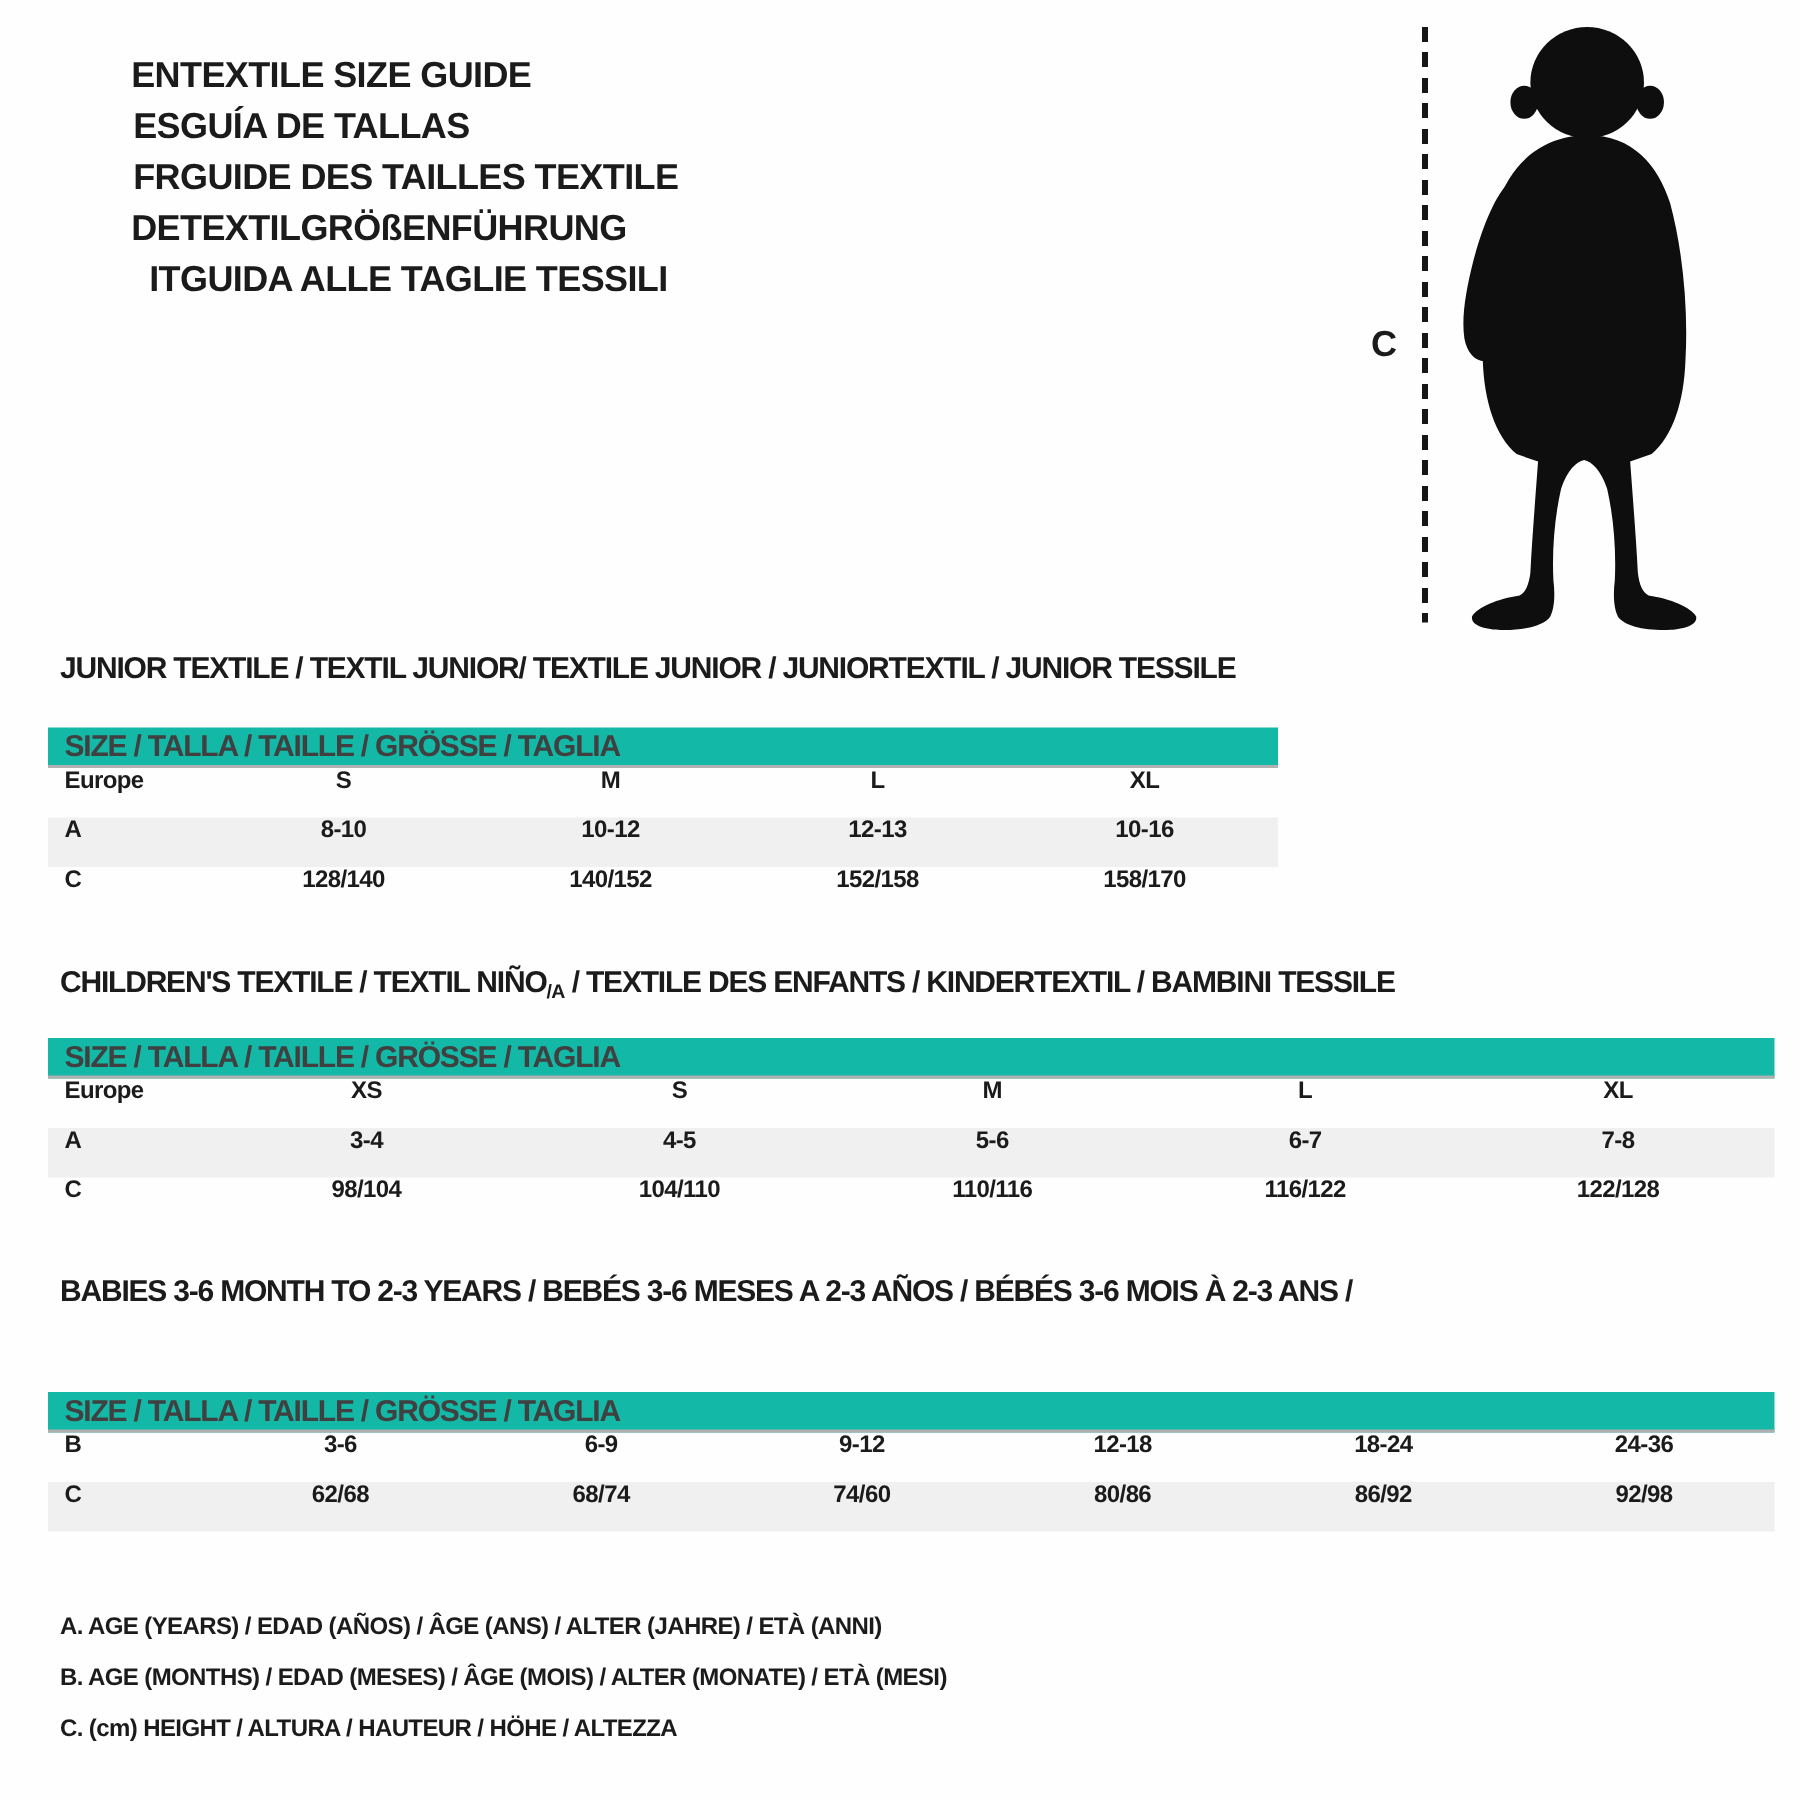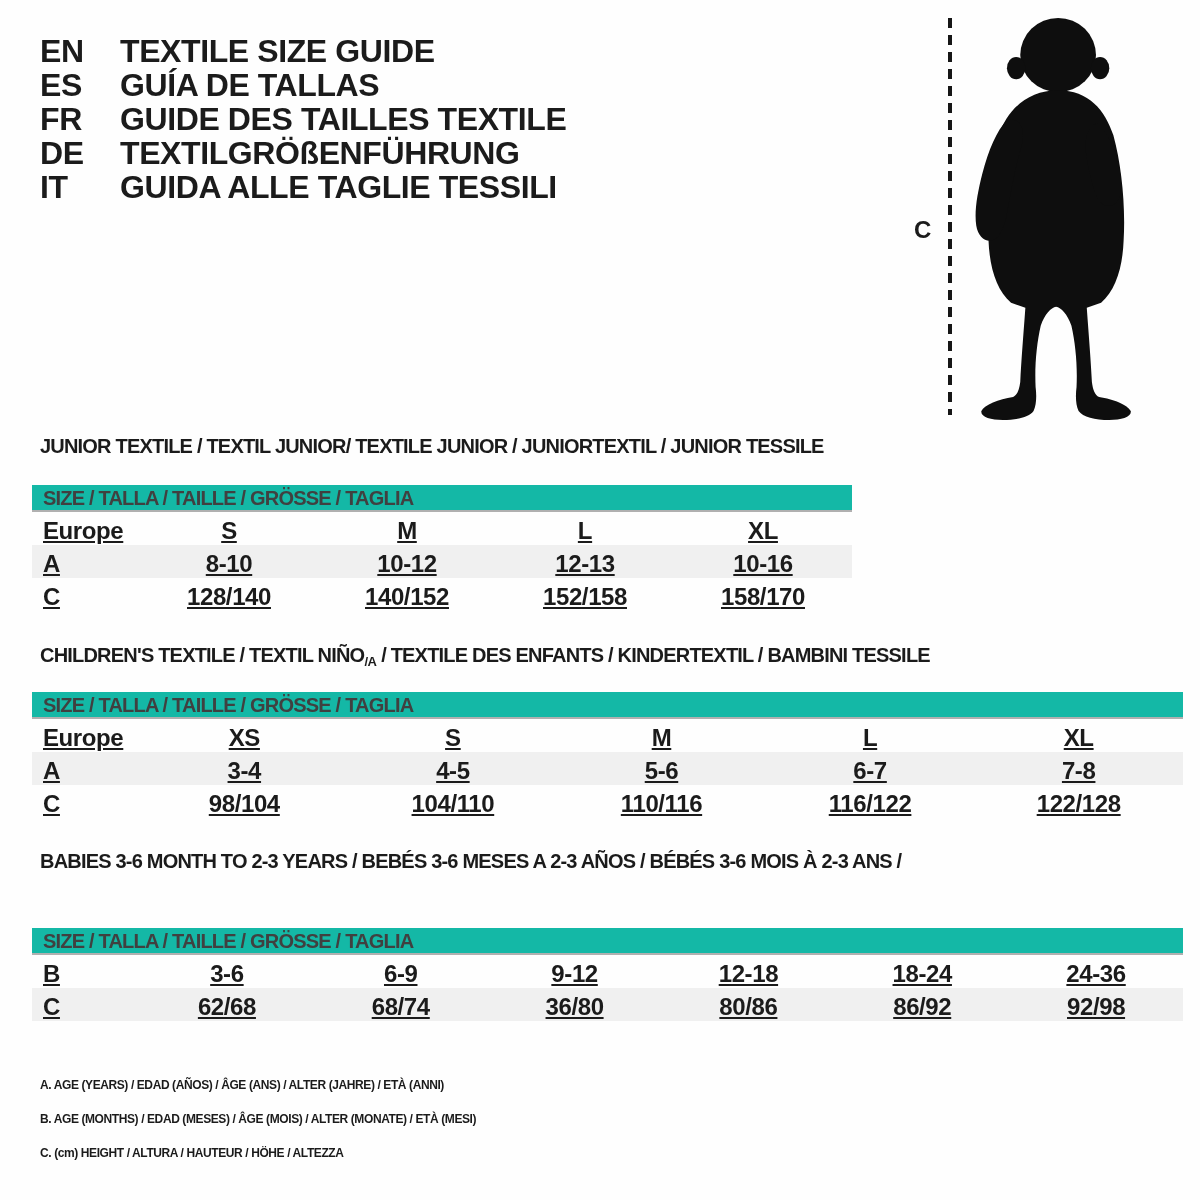--- a/index.html
+++ b/index.html
@@ -4,45 +4,45 @@
 <style>
   html,body{margin:0;padding:0;background:#fff;}
   .page{
     position:relative;width:1200px;height:1200px;background:#fefefe;
     font-family:"Liberation Sans",sans-serif;font-weight:700;color:#1b1b1b;
     letter-spacing:-0.4px;overflow:hidden;
   }
   .abs{position:absolute;}
   
   .lang-block{left:40px;top:34px;}
-  .lang-row{display:flex;height:34px;align-items:center;font-size:32px;}
+  .lang-row{display:flex;height:34px;align-items:center;font-size:24px;text-align:right;}
   .lang-code{width:80px;}
   
   .dash-line{
     left:948px;top:18px;width:4px;height:397px;
     background:repeating-linear-gradient(180deg,#161616 0 10px,transparent 10px 17px);
   }
   .measure-label{left:914px;top:216px;font-size:24px;}
   .silhouette{left:966px;top:15px;width:174px;height:406px;}
   
   .section-title{font-size:20px;line-height:31px;letter-spacing:-0.8px;white-space:nowrap;}
   .sub-sz{font-size:13px;vertical-align:-4px;letter-spacing:-0.5px;}
   
   .size-table{position:absolute;}
   .thead{
     height:27px;background:#14b8a6;border-bottom:2px solid #b0b0b0;
     color:#404040;font-size:20px;line-height:26px;padding-left:11px;
     box-sizing:border-box;letter-spacing:-0.8px;
   }
-  .trow{display:flex;height:33px;align-items:flex-end;font-size:24px;text-decoration:underline;}
+  .trow{display:flex;height:33px;align-items:flex-start;font-size:16px;}
   .trow.shade{background:#f0f0f0;}
   .rlabel{width:108px;padding-left:11px;box-sizing:border-box;}
   .cell{flex:1;text-align:center;}
   
-  .legend-line{font-size:12px;line-height:34px;white-space:nowrap;}
+  .legend-line{font-size:16px;line-height:34px;white-space:nowrap;}
 </style>
 </head>
 <body>
 
 <div class="page">
 
   <div class="abs lang-block">
     <div class="lang-row">
       <span class="lang-code">EN</span>
       <span>TEXTILE SIZE GUIDE</span>
@@ -144,21 +144,21 @@
       <span class="cell">6-9</span>
       <span class="cell">9-12</span>
       <span class="cell">12-18</span>
       <span class="cell">18-24</span>
       <span class="cell">24-36</span>
     </div>
     <div class="trow shade">
       <span class="rlabel">C</span>
       <span class="cell">62/68</span>
       <span class="cell">68/74</span>
-      <span class="cell">36/80</span>
+      <span class="cell">74/60</span>
       <span class="cell">80/86</span>
       <span class="cell">86/92</span>
       <span class="cell">92/98</span>
     </div>
   </div>
 
   <div class="abs" style="left:40px;top:1068px;">
     <div class="legend-line">A. AGE (YEARS) / EDAD (AÑOS) / ÂGE (ANS) / ALTER (JAHRE) / ETÀ (ANNI)</div>
     <div class="legend-line">B. AGE (MONTHS) / EDAD (MESES) / ÂGE (MOIS) / ALTER (MONATE) / ETÀ (MESI)</div>
     <div class="legend-line">C. (cm) HEIGHT / ALTURA / HAUTEUR / HÖHE / ALTEZZA</div>

